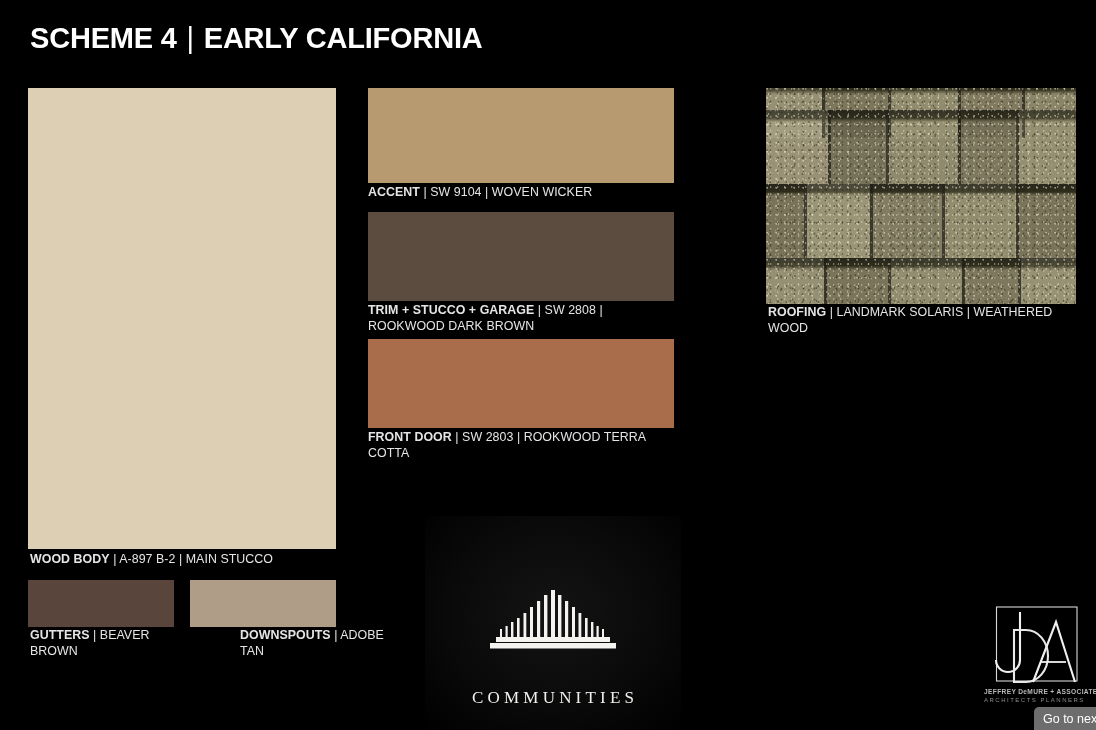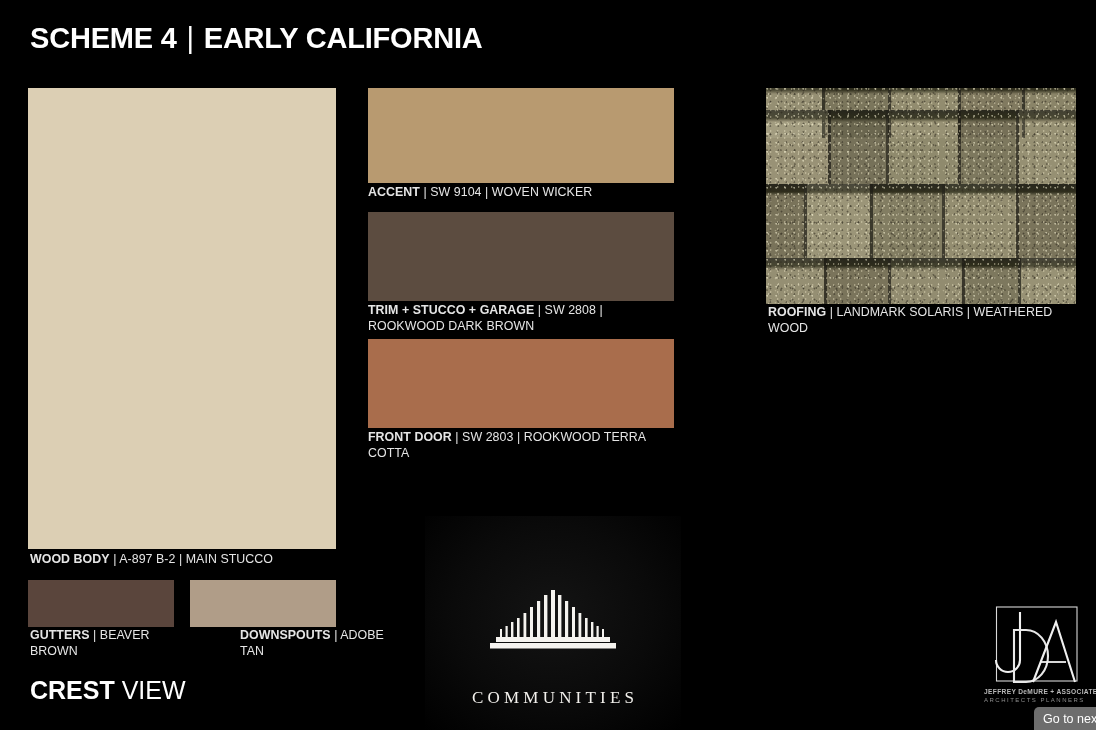--- a/index.html
+++ b/index.html
@@ -270,24 +270,20 @@
     </div>
   </div>
   <div class="cap" id="cap-roof">
     <b>ROOFING</b>
     <span class="sep">|</span>
     <span>LANDMARK SOLARIS</span>
     <span class="sep">|</span>
     <span>WEATHERED WOOD</span>
   </div>
 
-  <div class="crest">
-    <span class="b">CREST</span>
-    <span class="r">VIEW</span>
-  </div>
 
   <div id="century-logo">
     <div class="cc-mark">
       <svg width="138" height="62" viewBox="0 0 138 62" xmlns="http://www.w3.org/2000/svg">
         <g fill="#f5f3ef">
           <rect x="67" y="0" width="4" height="47"></rect>
           <rect x="60" y="5" width="3.4" height="42"></rect>
           <rect x="74" y="5" width="3.4" height="42"></rect>
           <rect x="53" y="11" width="3.2" height="36"></rect>
           <rect x="81" y="11" width="3.2" height="36"></rect>

